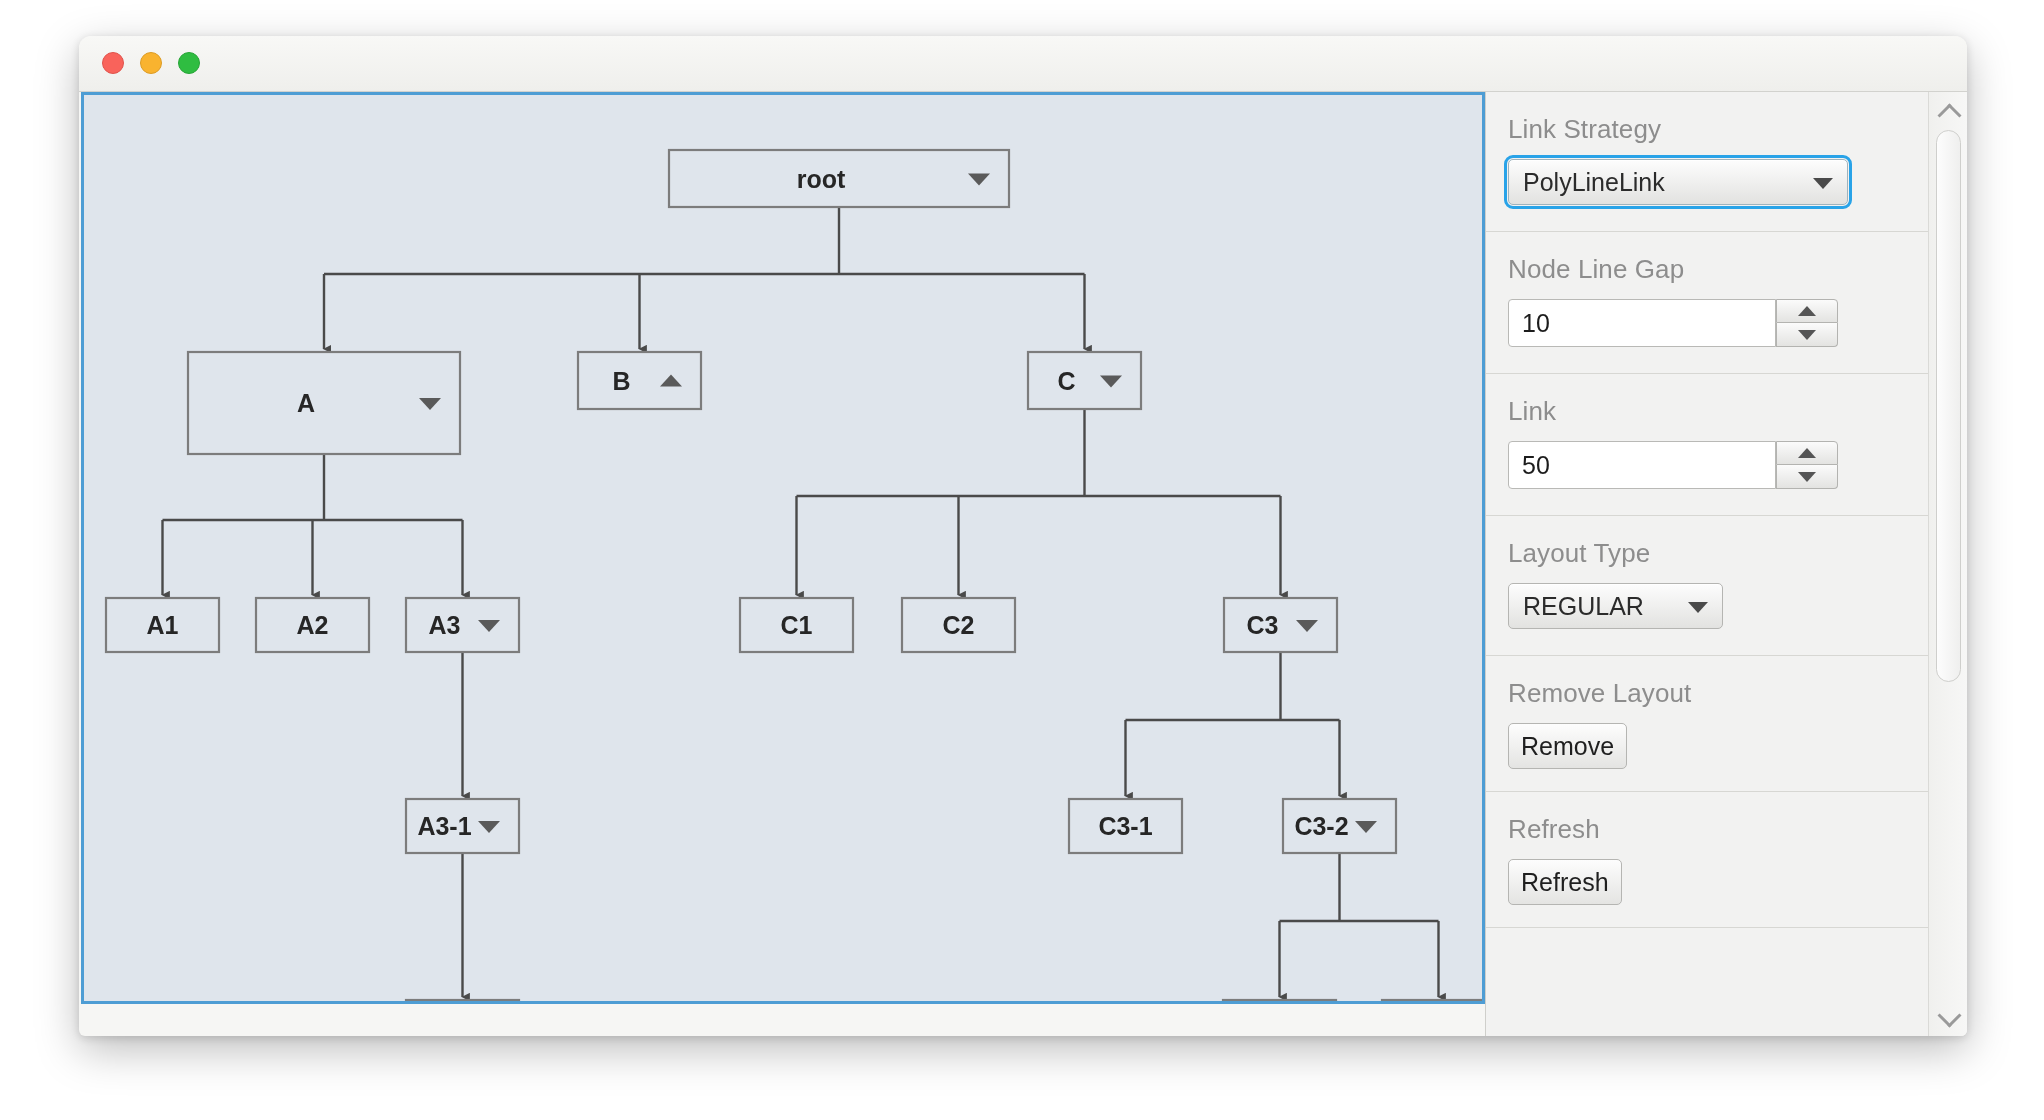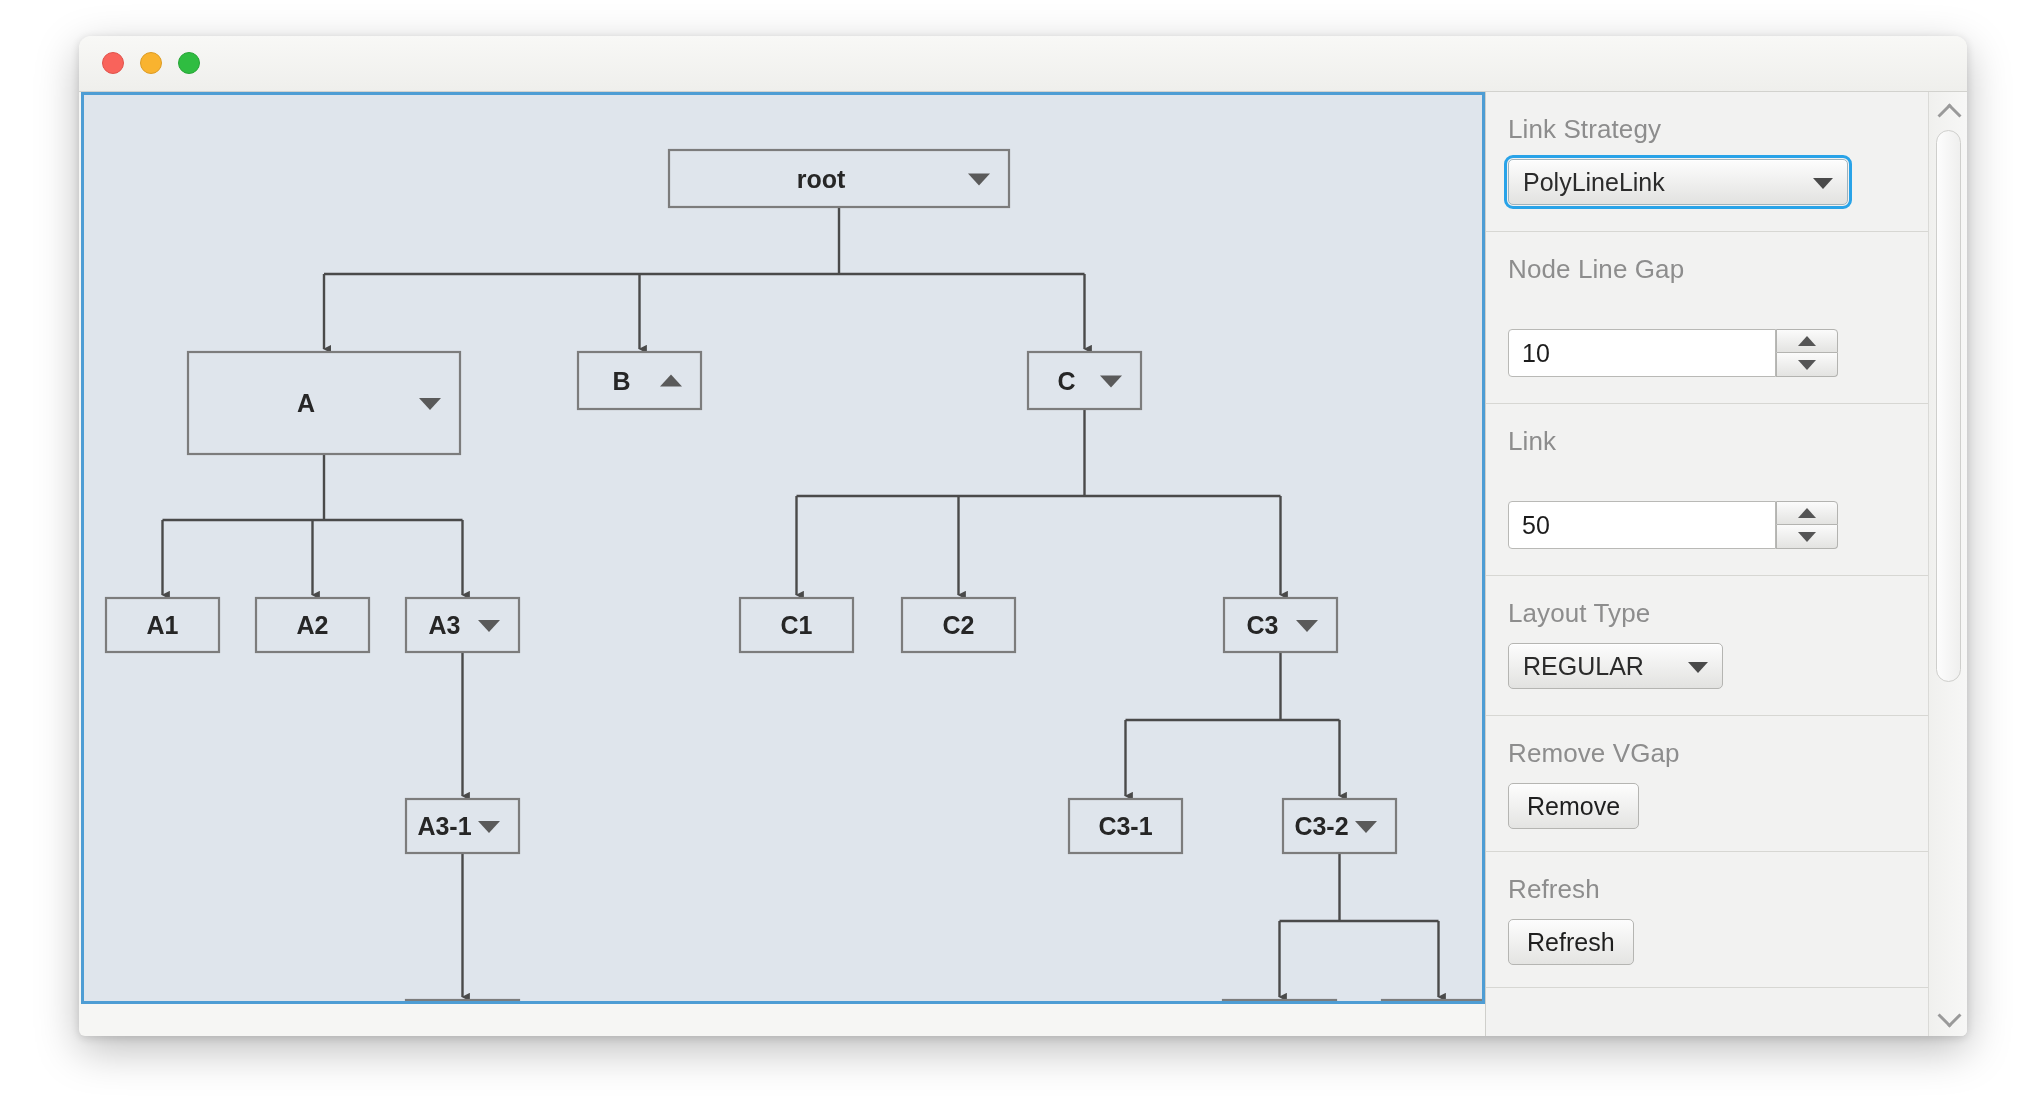--- a/index.html
+++ b/index.html
@@ -157,21 +157,20 @@
   #combo-layout-type {
     width: 215px;
   }
 
   
   .spinner {
     position: relative;
     display: inline-block;
     width: 330px;
     height: 48px;
-    margin-top: 30px;
   }
   .spinner-field {
     position: absolute;
     left: 0; top: 0;
     width: 268px;
     height: 48px;
     box-sizing: border-box;
     background: #ffffff;
     border: 1px solid #b9b9b6;
     border-radius: 4px 0 0 4px;
@@ -215,21 +214,21 @@
     border-left: 9px solid transparent;
     border-right: 9px solid transparent;
     border-top: 10px solid #555;
   }
 
   
   .push-btn {
     display: inline-block;
     box-sizing: border-box;
     height: 46px;
-    padding: 0 18px;
+    padding: 0 12px;
     line-height: 44px;
     font-size: 25px;
     color: #1f1f1f;
     border: 1px solid #b5b5b2;
     border-radius: 5px;
     background: linear-gradient(#fdfdfd, #e4e4e2);
     white-space: nowrap;
   }
 
   
@@ -450,21 +449,21 @@
           <div class="section-title">Layout Type</div>
           <div class="section-body">
             <div class="combo" id="combo-layout-type">
               <span class="combo-text">REGULAR</span>
               <span class="combo-arrow"></span>
             </div>
           </div>
         </div>
 
         <div class="panel-section">
-          <div class="section-title">Remove VGap</div>
+          <div class="section-title">Remove Layout</div>
           <div class="section-body">
             <div class="push-btn">Remove</div>
           </div>
         </div>
 
         <div class="panel-section">
           <div class="section-title">Refresh</div>
           <div class="section-body">
             <div class="push-btn">Refresh</div>
           </div>

